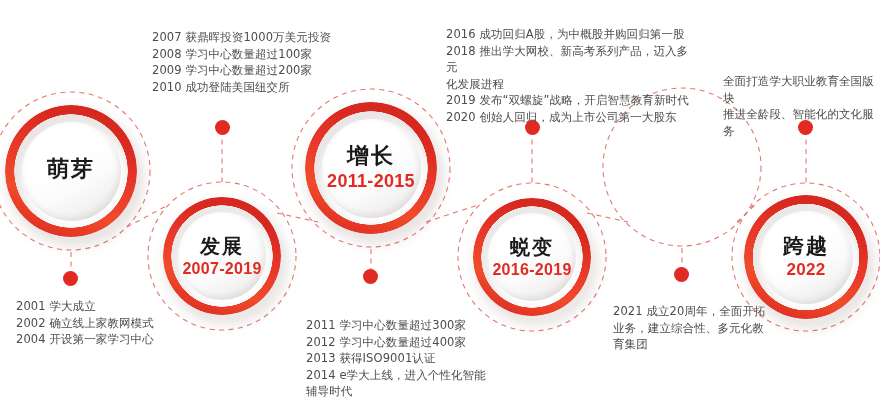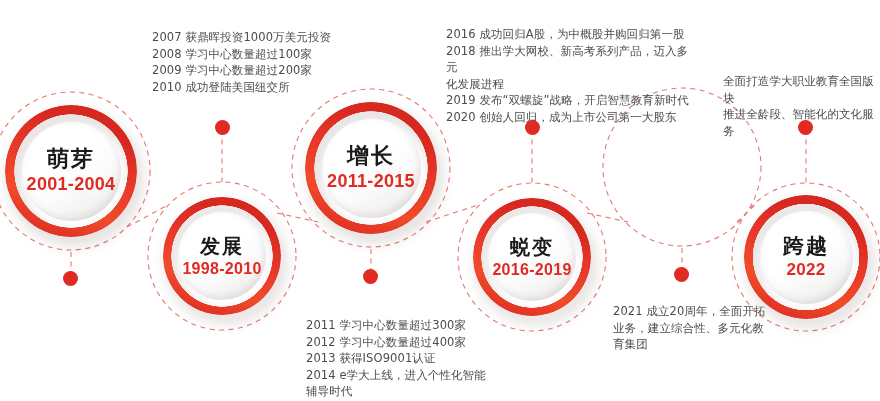--- a/index.html
+++ b/index.html
@@ -109,31 +109,30 @@
   <div class="dot" style="left:525px;top:120px;width:15px;height:15px;"></div>
   <div class="dot" style="left:674px;top:267px;width:15px;height:15px;"></div>
   <div class="dot" style="left:798px;top:120px;width:15px;height:15px;"></div>
 
   <div class="node big" style="left:5px;top:105px;">
     <div class="ringwrap">
         <div class="ring"></div>
       </div>
     <div class="inner">
       <div class="phase">萌芽</div>
-      <div class="years">2001-2004</div>
     </div>
   </div>
 
   <div class="node sm" style="left:163px;top:197px;">
     <div class="ringwrap">
         <div class="ring"></div>
       </div>
     <div class="inner">
       <div class="phase">发展</div>
-      <div class="years">1998-2010</div>
+      <div class="years">2007-2019</div>
     </div>
   </div>
 
   <div class="node big" style="left:305px;top:102px;">
     <div class="ringwrap">
         <div class="ring"></div>
       </div>
     <div class="inner">
       <div class="phase">增长</div>
       <div class="years">2011-2015</div>
@@ -154,20 +153,23 @@
   <div class="node mid" style="left:744px;top:195px;">
     <div class="ringwrap">
         <div class="ring"></div>
       </div>
     <div class="inner">
       <div class="phase">跨越</div>
       <div class="years">2022</div>
     </div>
   </div>
 
+  <div class="txt" style="left:16px;top:298px;width:190px;">2001  学大成立
+2002  确立线上家教网模式
+2004  开设第一家学习中心</div>
 
   <div class="txt" style="left:152px;top:29px;width:215px;">2007  获鼎晖投资1000万美元投资
 2008  学习中心数量超过100家
 2009  学习中心数量超过200家
 2010  成功登陆美国纽交所</div>
 
   <div class="txt" style="left:306px;top:317px;width:200px;">2011  学习中心数量超过300家
 2012  学习中心数量超过400家
 2013  获得ISO9001认证
 2014  e学大上线，进入个性化智能

